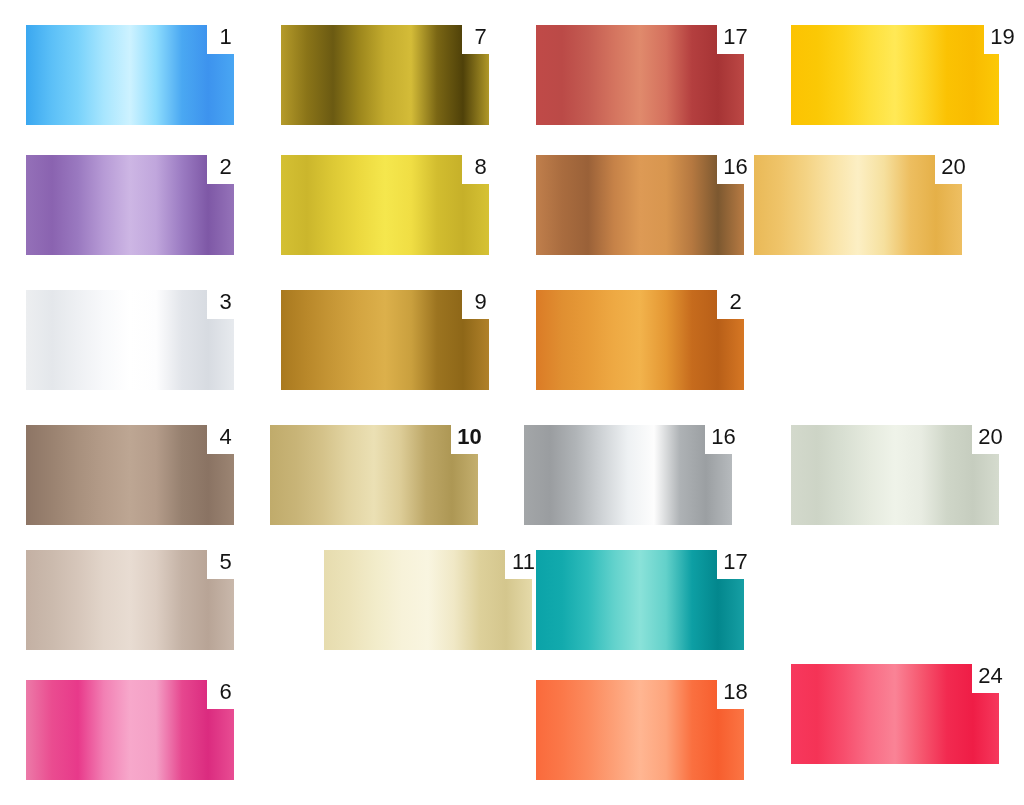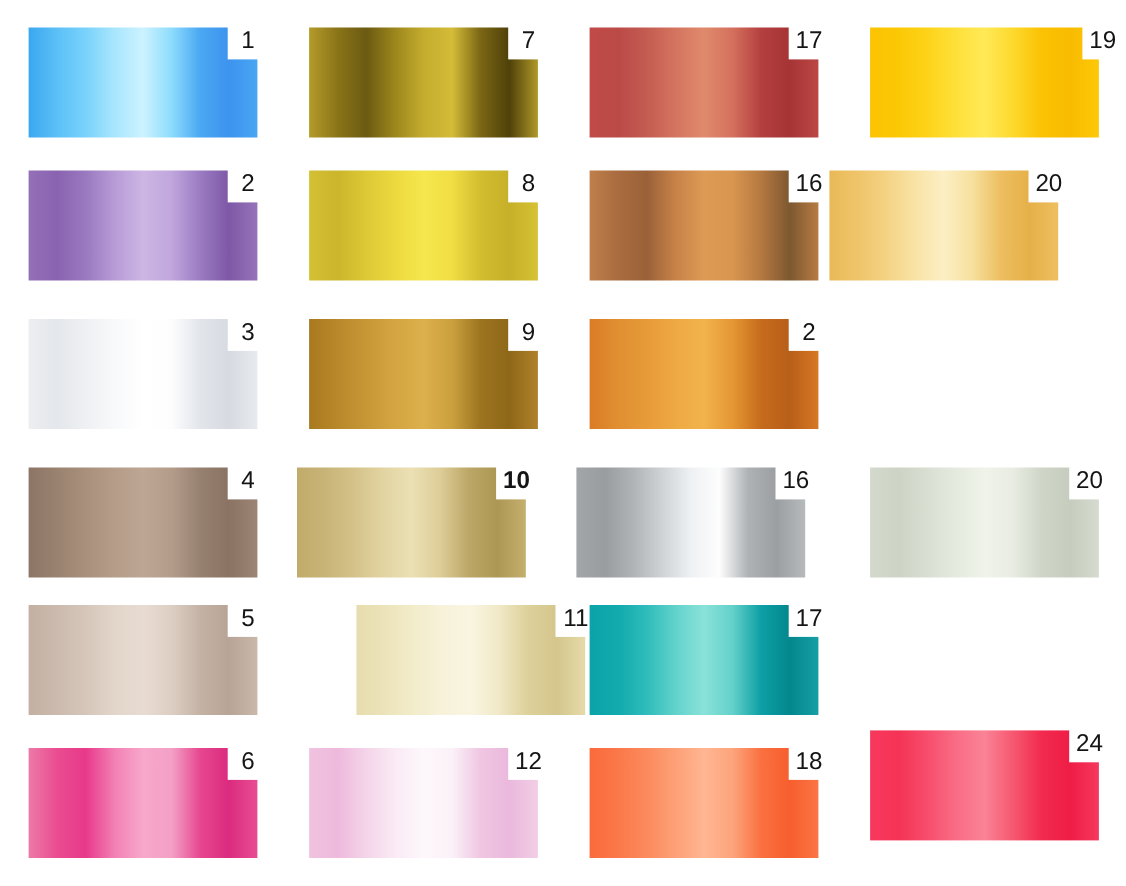--- a/index.html
+++ b/index.html
@@ -91,24 +91,20 @@
       <div class="swatch-label">9</div>
     </div>
     <div class="swatch-cell" style="left: 270px; top: 425px; font-weight: bold;">
       <div class="swatch-gradient" style="background: linear-gradient(to right, rgb(192, 171, 107) 0%, rgb(200, 180, 119) 12.5%, rgb(212, 194, 137) 25%, rgb(226, 212, 162) 37.5%, rgb(235, 224, 180) 50%, rgb(221, 205, 152) 62.5%, rgb(189, 167, 103) 75%, rgb(173, 151, 84) 87.5%, rgb(196, 175, 110) 100%);"></div>
       <div class="swatch-label">10</div>
     </div>
     <div class="swatch-cell" style="left: 281px; top: 550px; margin-left: 43px;">
       <div class="swatch-gradient" style="background: linear-gradient(to right, rgb(230, 220, 174) 0%, rgb(236, 227, 186) 12.5%, rgb(242, 236, 202) 25%, rgb(247, 242, 217) 37.5%, rgb(249, 245, 224) 50%, rgb(240, 232, 198) 62.5%, rgb(221, 208, 154) 75%, rgb(212, 198, 141) 87.5%, rgb(229, 218, 169) 100%);"></div>
       <div class="swatch-label">11</div>
     </div>
-    <div class="swatch-cell" style="left: 281px; top: 680px;">
-      <div class="swatch-gradient" style="background: linear-gradient(to right, rgb(240, 195, 224) 0%, rgb(238, 185, 220) 12.5%, rgb(244, 212, 233) 25%, rgb(250, 234, 245) 37.5%, rgb(253, 247, 251) 50%, rgb(251, 241, 248) 62.5%, rgb(240, 198, 226) 75%, rgb(234, 184, 220) 87.5%, rgb(242, 206, 229) 100%);"></div>
-      <div class="swatch-label">12</div>
-    </div>
     <div class="swatch-cell" style="left: 536px; top: 25px;">
       <div class="swatch-gradient" style="background: linear-gradient(to right, rgb(192, 74, 72) 0%, rgb(187, 74, 71) 12.5%, rgb(196, 92, 82) 25%, rgb(212, 116, 95) 37.5%, rgb(224, 138, 108) 50%, rgb(212, 112, 93) 62.5%, rgb(180, 63, 63) 75%, rgb(166, 52, 53) 87.5%, rgb(188, 72, 69) 100%);"></div>
       <div class="swatch-label">17</div>
     </div>
     <div class="swatch-cell" style="left: 536px; top: 155px;">
       <div class="swatch-gradient" style="background: linear-gradient(to right, rgb(192, 127, 76) 0%, rgb(169, 108, 63) 12.5%, rgb(154, 97, 56) 25%, rgb(198, 130, 72) 37.5%, rgb(221, 154, 85) 50%, rgb(216, 150, 79) 62.5%, rgb(181, 120, 64) 75%, rgb(124, 88, 48) 87.5%, rgb(184, 123, 67) 100%);"></div>
       <div class="swatch-label">16</div>
     </div>
     <div class="swatch-cell" style="left: 536px; top: 290px;">
       <div class="swatch-gradient" style="background: linear-gradient(to right, rgb(219, 123, 38) 0%, rgb(224, 143, 49) 12.5%, rgb(231, 155, 56) 25%, rgb(238, 169, 67) 37.5%, rgb(242, 179, 76) 50%, rgb(228, 151, 51) 62.5%, rgb(198, 107, 29) 75%, rgb(184, 95, 24) 87.5%, rgb(214, 119, 36) 100%);"></div>

